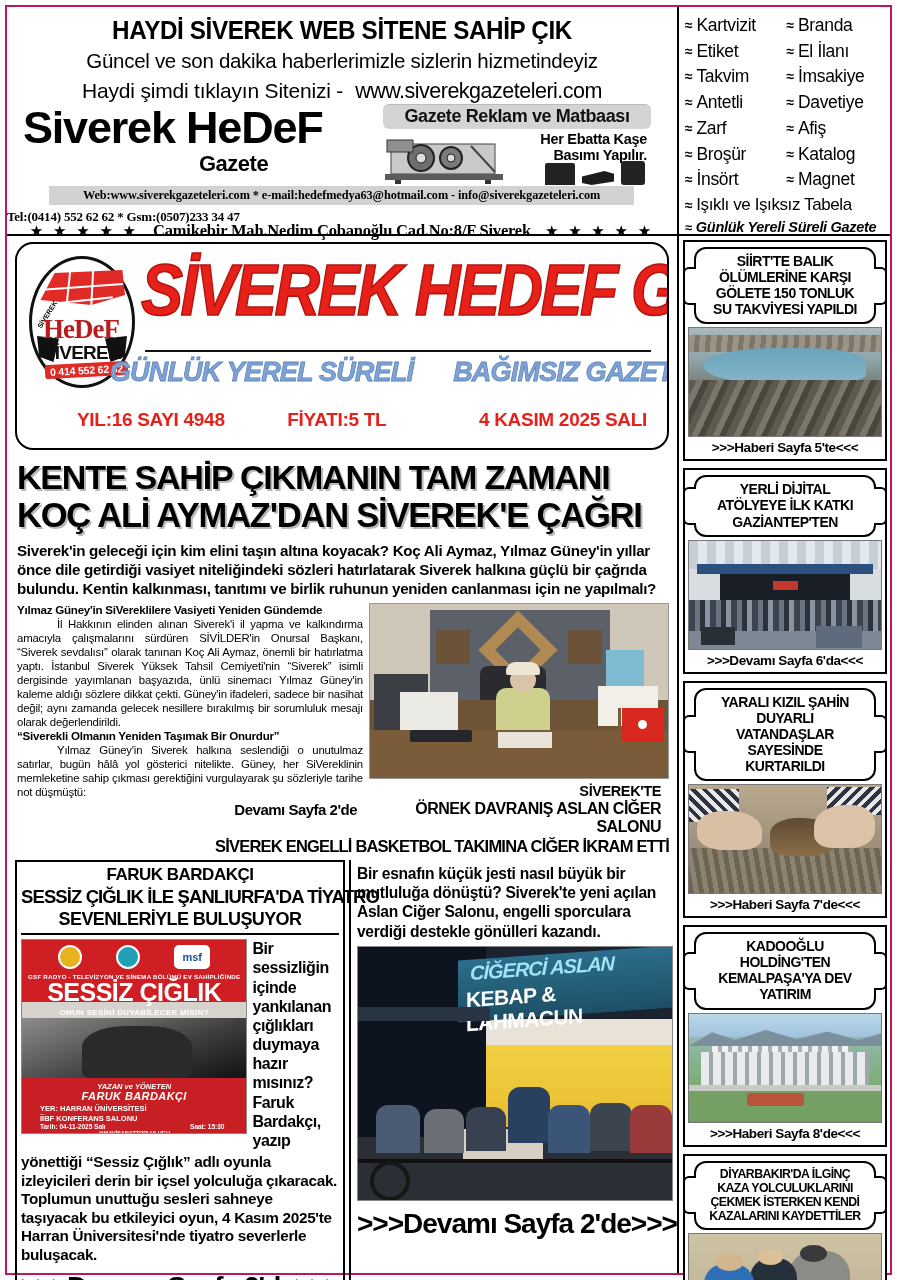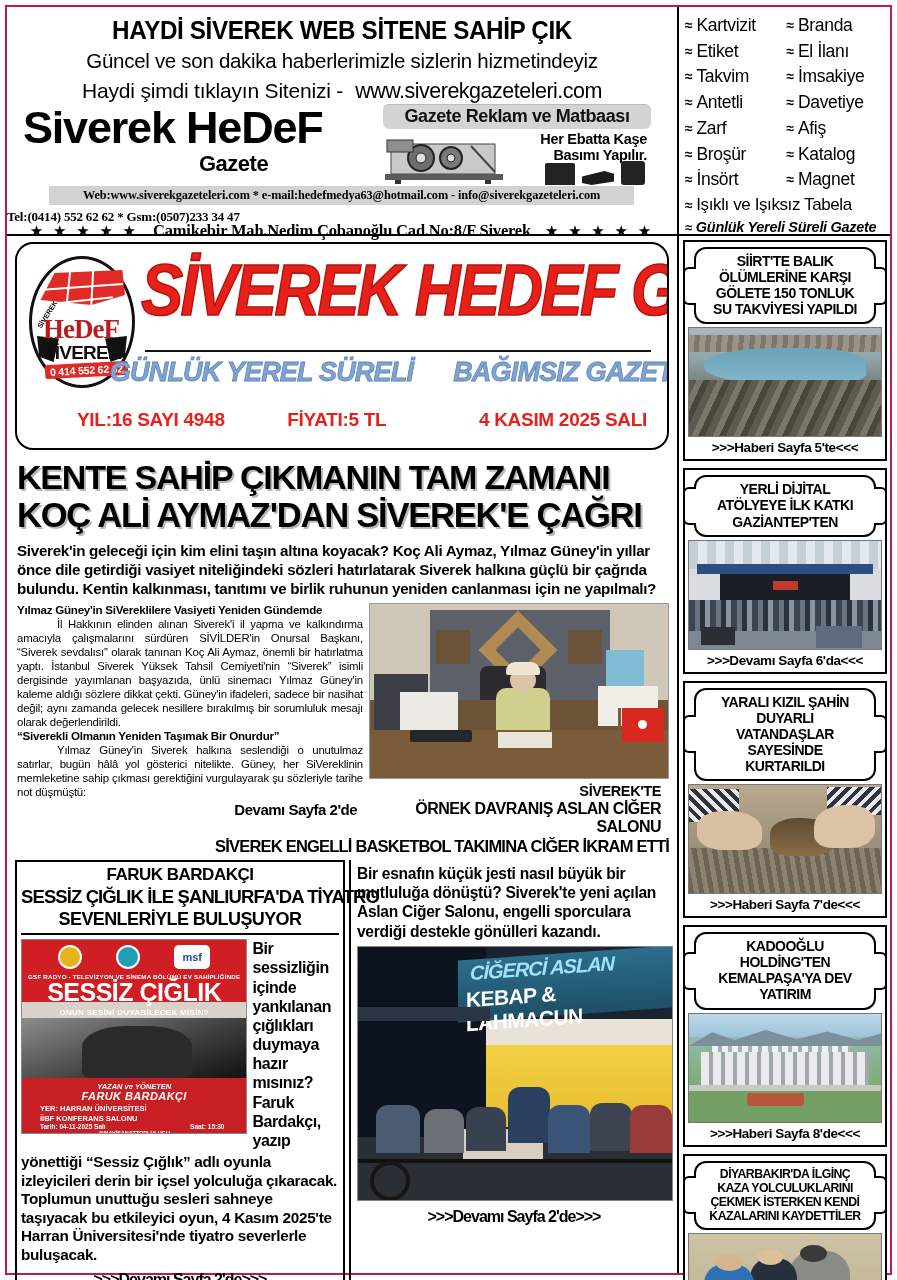--- a/index.html
+++ b/index.html
@@ -407,22 +407,22 @@
     font-size: 16px; font-weight: bold;
     line-height: 1.2; letter-spacing: -0.4px;
     word-break: break-word;
   }
   .pl-text {
     margin-top: 3px;
     font-size: 15.3px; font-weight: bold; line-height: 1.21;
     letter-spacing: -0.3px;
   }
   .devami-big {
-    text-align: center; font-weight: bold;
-    font-size: 16px; letter-spacing: -1px; margin-top: 7px;
+    text-align: left; font-weight: bold;
+    font-size: 28px; letter-spacing: -1px; margin-top: 7px;
     white-space: nowrap;
   }
 
   .pr-lede {
     font-size: 15.6px; font-weight: bold; line-height: 1.23;
     letter-spacing: -0.3px; margin-top: 4px;
   }
   .shop-photo {
     margin-top: 5px;
     width: 316px; height: 255px;

